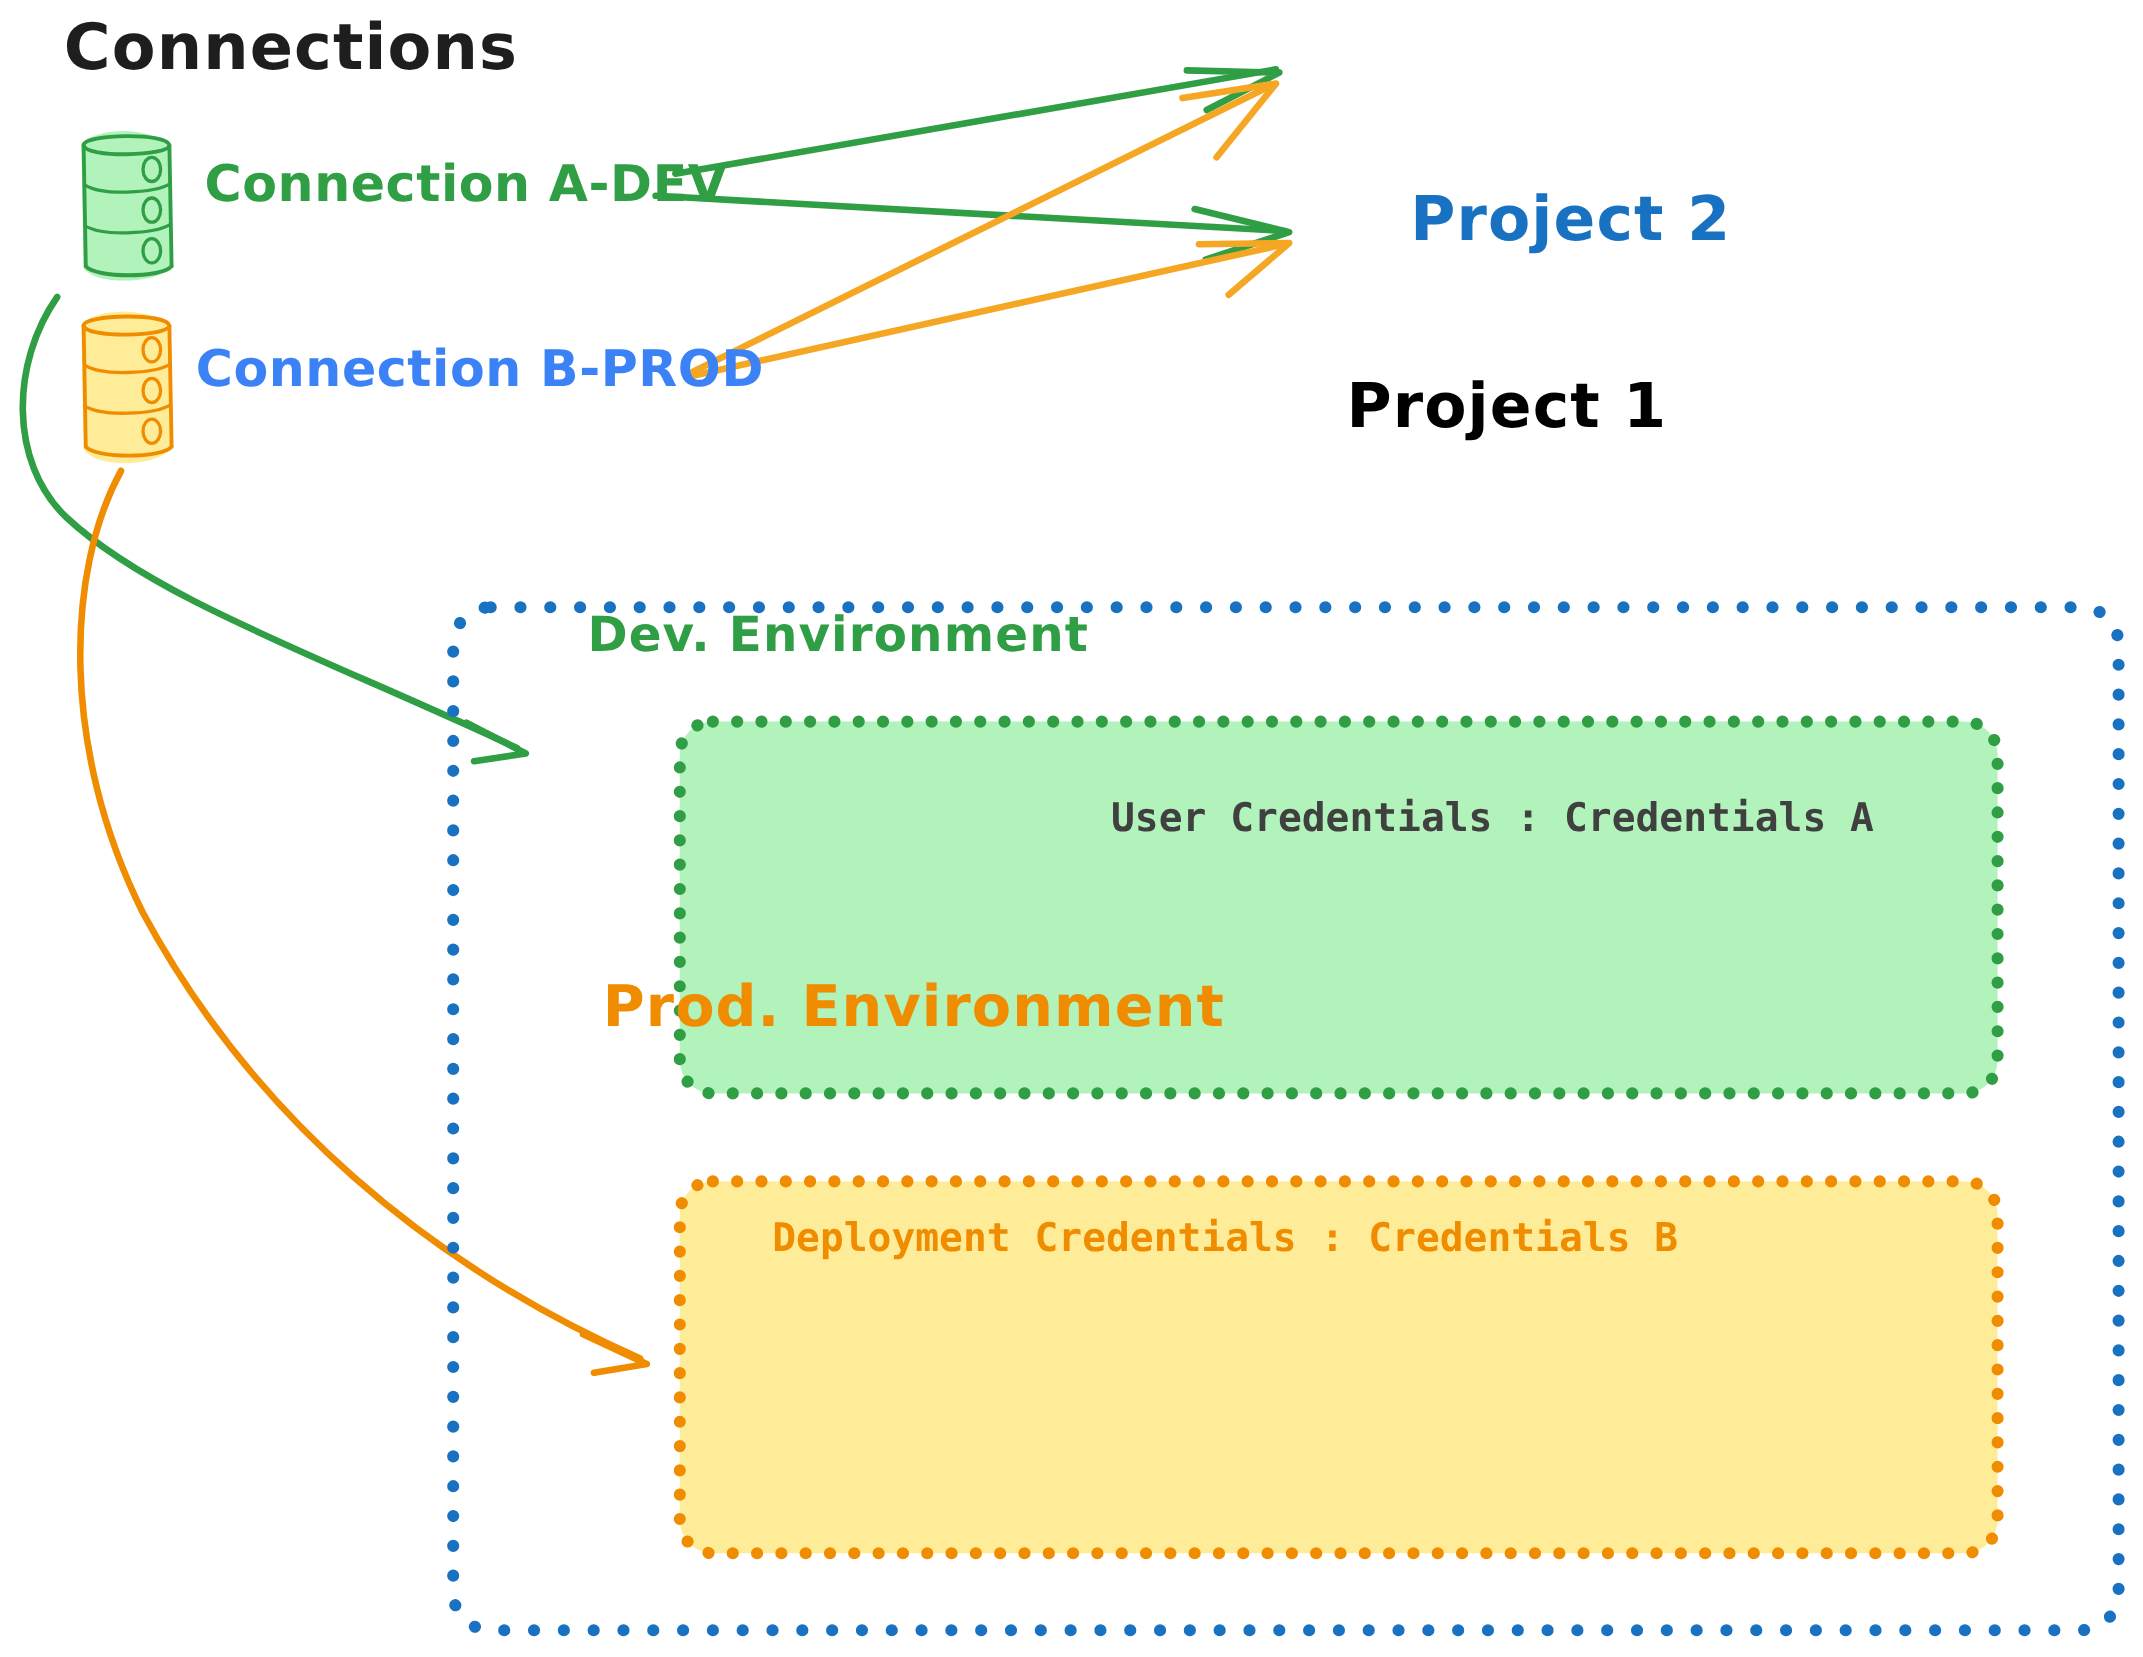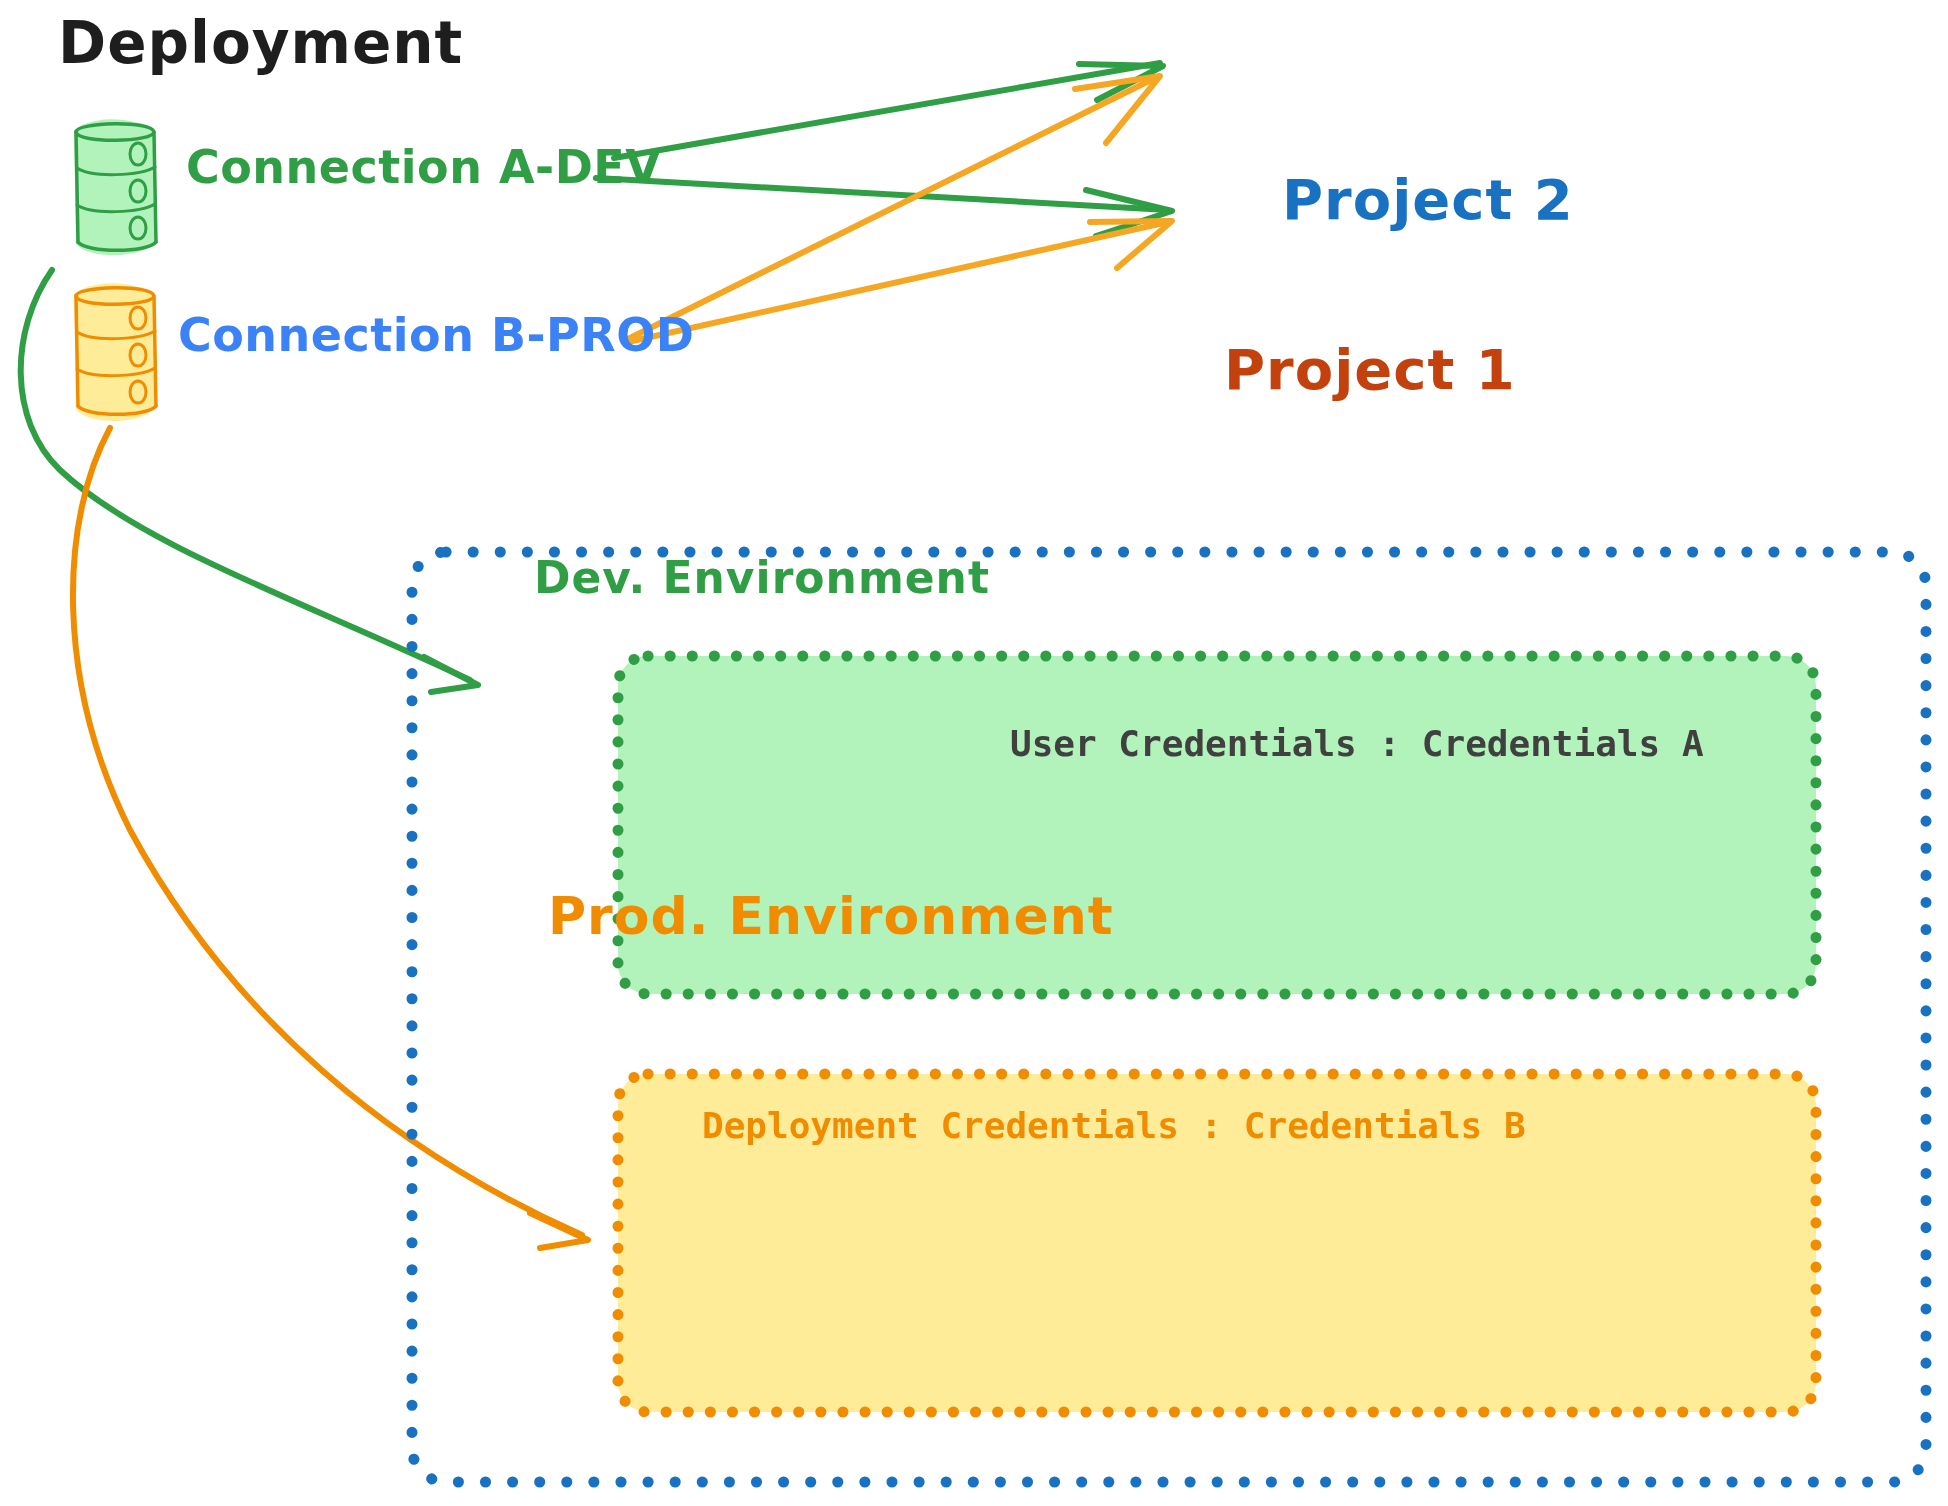--- a/index.html
+++ b/index.html
@@ -67,21 +67,21 @@
     top: 172px;
     font-size: 56px;
     color: #1971c2;
     letter-spacing: 1px;
     margin-left: 40px;
   }
   #label-project-1 {
     left: 1224px;
     top: 342px;
     font-size: 56px;
-    color: #c2410c;
+    color: #000000;
     letter-spacing: 1px;
   }
   #label-dev-env {
     left: 534px;
     top: 556px;
     font-size: 44px;
     color: #2f9e44;
     letter-spacing: 1px;
   }
   #label-prod-env {
@@ -180,21 +180,21 @@
 
   <svg class="layer" viewBox="0 0 1948 1506" preserveAspectRatio="none">
 
     <rect x="412" y="552" width="1514" height="930" rx="34" ry="34" fill="none" stroke="#1971c2" stroke-width="11" stroke-linecap="round" stroke-dasharray="0.1 27"></rect>
 
     <rect x="618" y="656" width="1198" height="338" rx="30" ry="30" fill="#b2f2bb" stroke="#2f9e44" stroke-width="11" stroke-linecap="round" stroke-dasharray="0.1 22"></rect>
 
     <rect x="618" y="1074" width="1198" height="338" rx="30" ry="30" fill="#ffec99" stroke="#f08c00" stroke-width="11" stroke-linecap="round" stroke-dasharray="0.1 22"></rect>
   </svg>
 
-  <div class="lbl hand" id="title-connections">Deployment</div>
+  <div class="lbl hand" id="title-connections">Connections</div>
 
   <div class="lbl hand" id="label-conn-a">Connection A-DEV</div>
 
   <div class="lbl hand" id="label-conn-b">Connection B-PROD</div>
 
 
   <div class="lbl hand" id="label-project-2">Project 2</div>
 
   <div class="lbl hand" id="label-project-1">Project 1</div>
 

